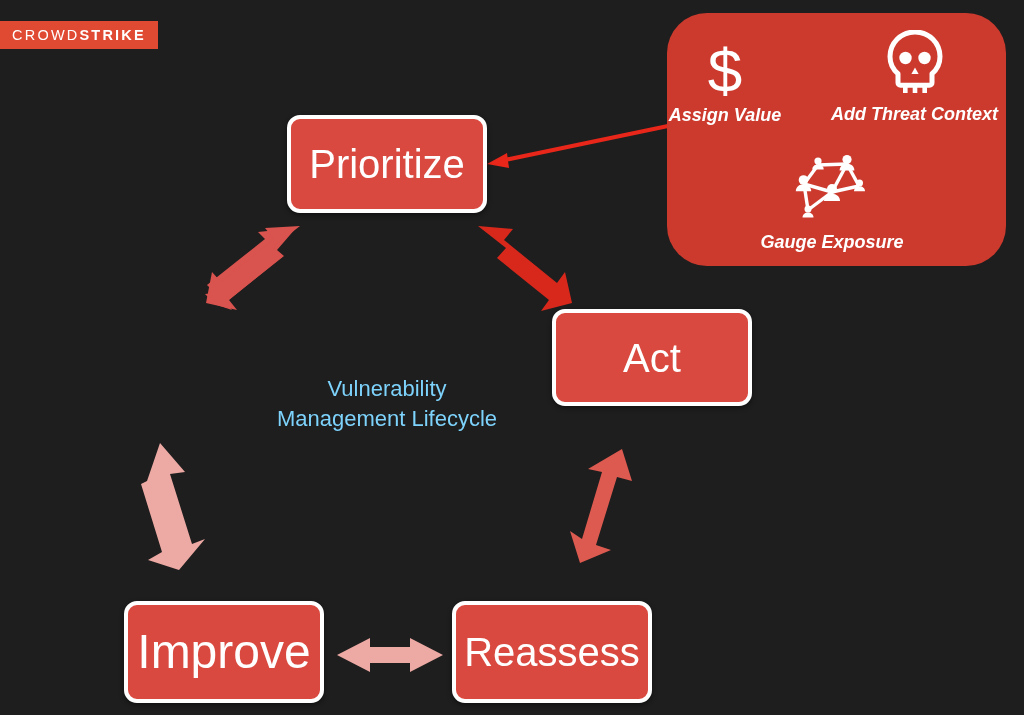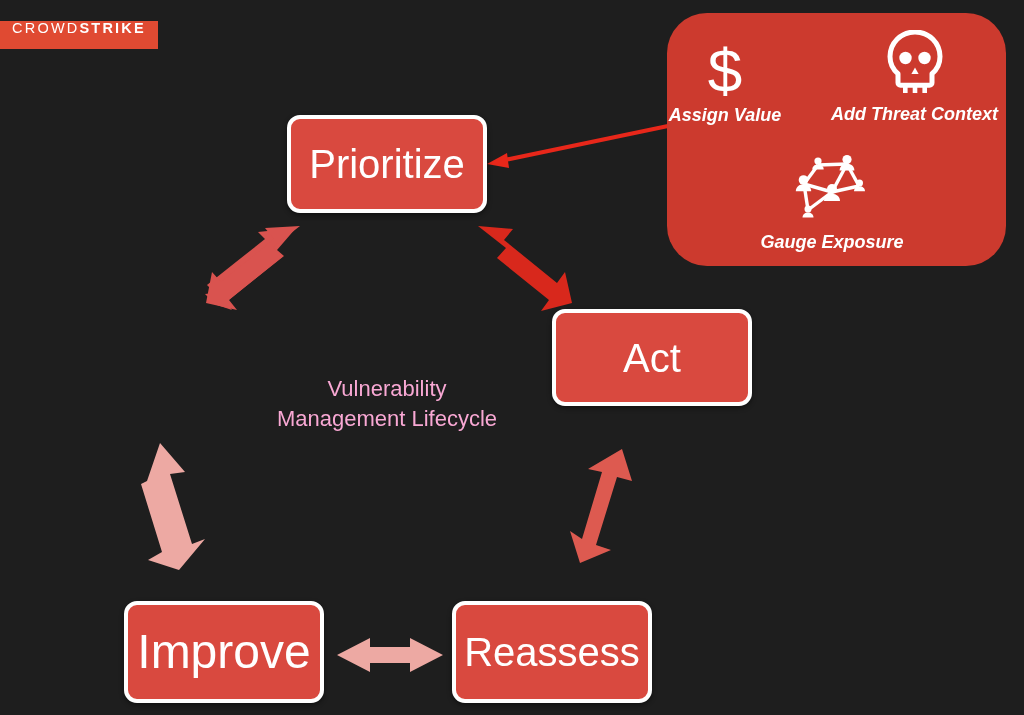--- a/index.html
+++ b/index.html
@@ -19,21 +19,21 @@
 
   
   #logo-banner {
     position: absolute;
     left: 0px;
     top: 21px;
     width: 158px;
     height: 28px;
     background: #e04a32;
     display: flex;
-    align-items: flex-start;
+    align-items: center;
     justify-content: center;
   }
   #logo-banner .logo-text {
     color: #ffffff;
     font-size: 14.5px;
     letter-spacing: 2.2px;
     white-space: nowrap;
     line-height: 1;
   }
   #logo-banner .logo-light { font-weight: 300; }
@@ -77,21 +77,21 @@
     font-size: 40px;
   }
 
   
   #center-caption {
     position: absolute;
     left: 237px;
     top: 374px;
     width: 300px;
     text-align: center;
-    color: #f9a8d4;
+    color: #7dd3fc;
     font-size: 22px;
     line-height: 1.35;
   }
 
   
   #arrow-layer {
     position: absolute;
     left: 0; top: 0;
     width: 1024px; height: 715px;
     pointer-events: none;

